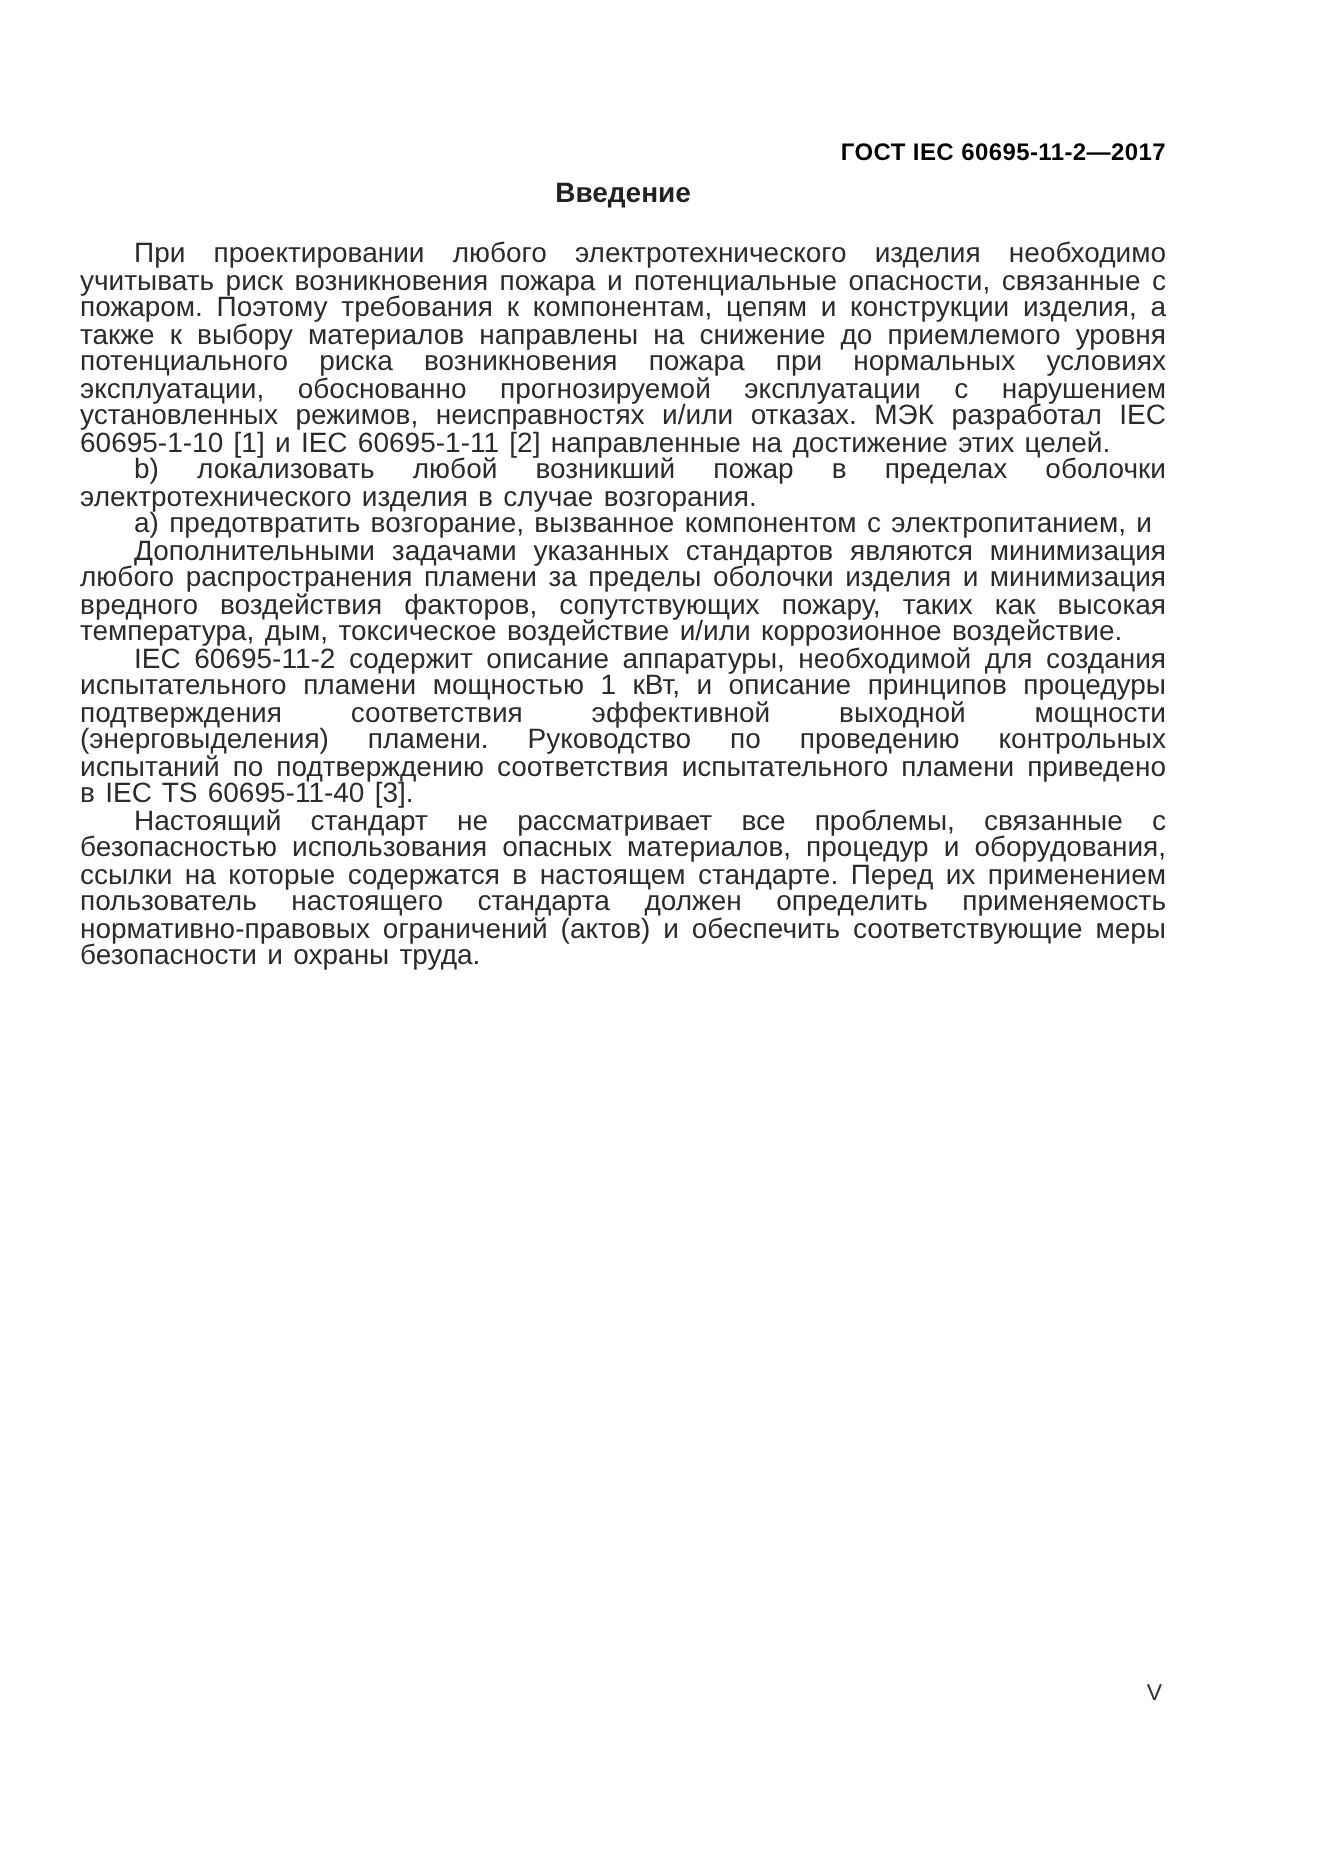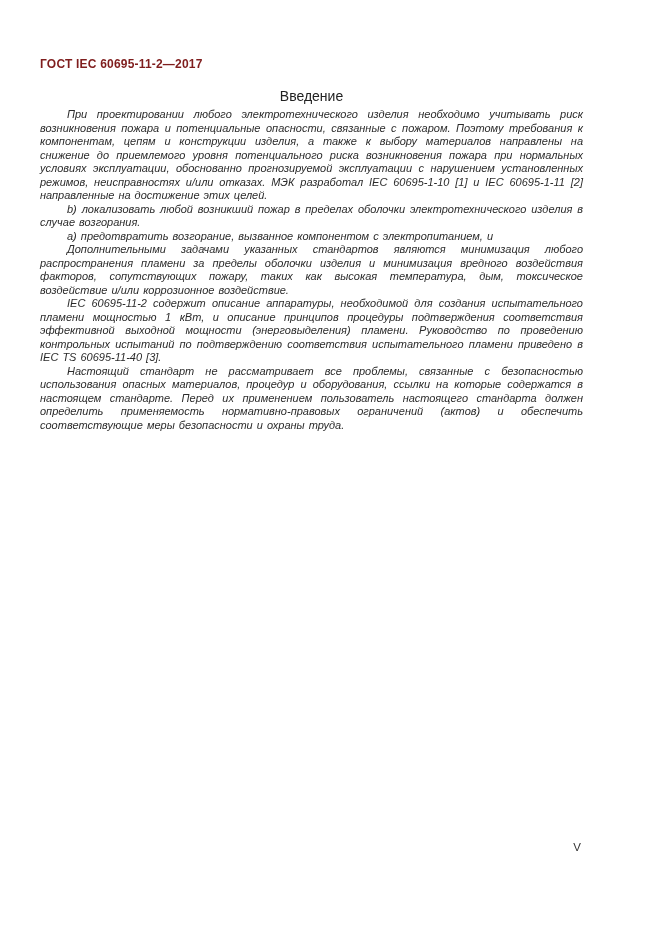--- a/index.html
+++ b/index.html
@@ -12,51 +12,50 @@
     width: 661px;
     height: 936px;
     background: #ffffff;
     font-family: "Liberation Sans", "DejaVu Sans", sans-serif;
     color: #2b2b2b;
     overflow: hidden;
     box-sizing: border-box;
   }
   .doc-header {
     position: absolute;
-    top: 57px;
+    top: 69px;
     left: 40px;
     right: 78px;
-    text-align: left;
+    text-align: right;
     font-size: 12px;
     font-weight: bold;
     letter-spacing: 0.2px;
-    color: #7f1d1d;
+    color: #000000;
     white-space: nowrap;
   }
   .doc-title {
     position: absolute;
     top: 88px;
     left: 40px;
     right: 78px;
     text-align: center;
     font-size: 14px;
-    font-weight: normal;
+    font-weight: bold;
     color: #222222;
   }
   .doc-body {
     position: absolute;
-    top: 108px;
+    top: 120px;
     left: 40px;
     right: 78px;
-    font-size: 11px;
+    font-size: 14px;
     line-height: 13.5px;
     text-align: justify;
     word-spacing: 0.09em;
     color: #2b2b2b;
-    font-style: italic;
   }
   .doc-body p {
     margin: 0;
     padding: 0;
     text-indent: 27px;
   }
   .page-number {
     position: absolute;
     top: 841px;
     right: 80px;

